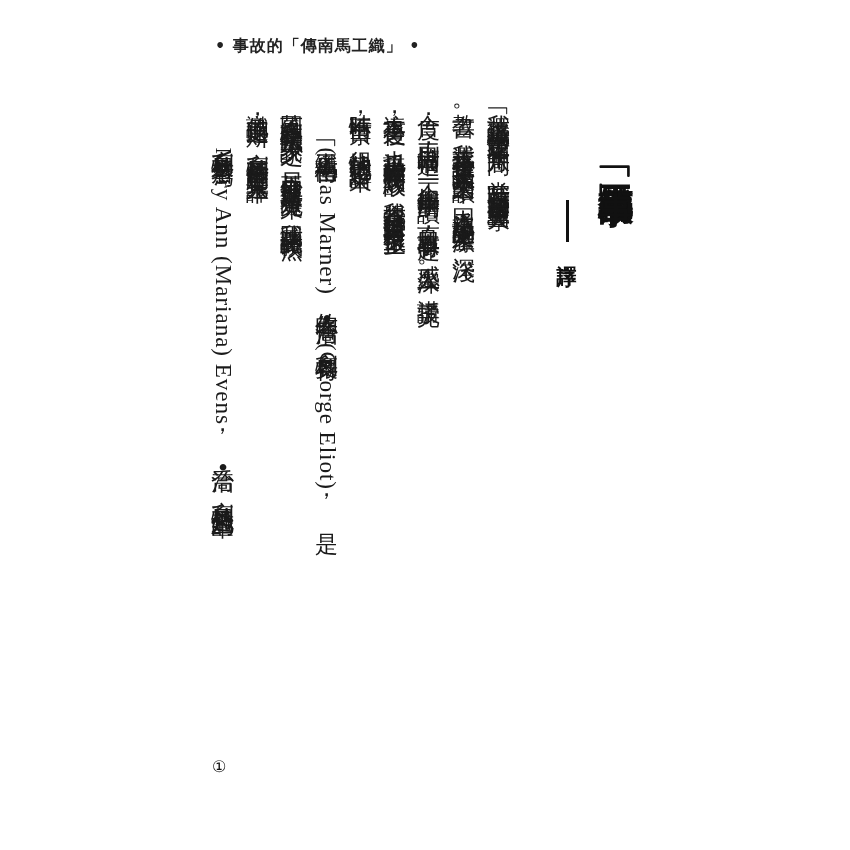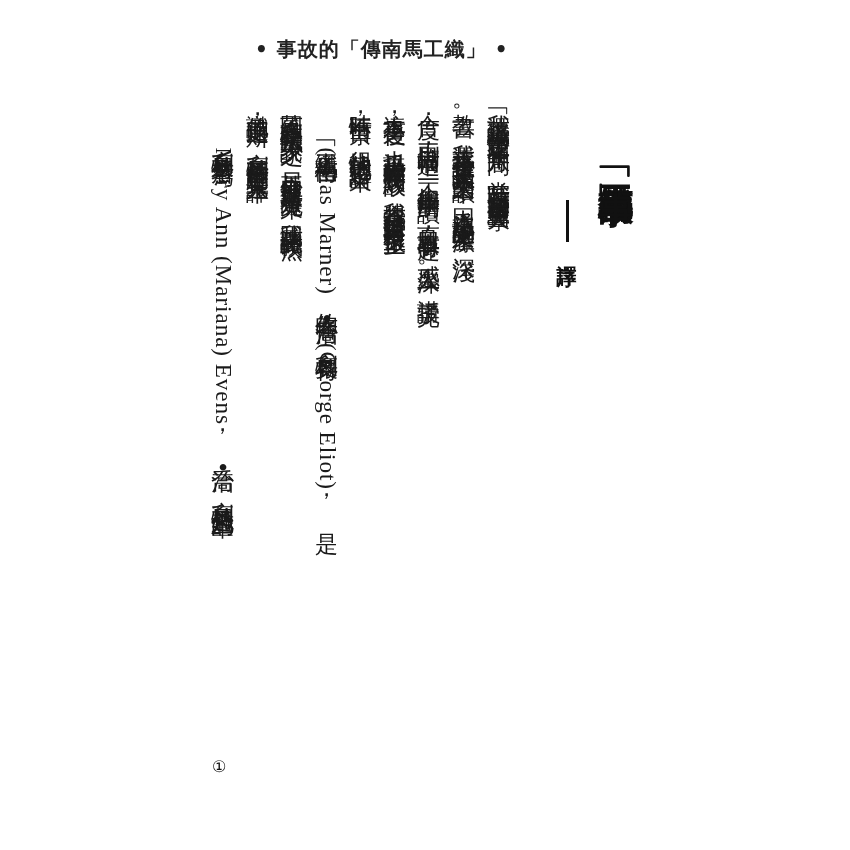--- a/index.html
+++ b/index.html
@@ -1,19 +1,19 @@
 <!DOCTYPE html>
 <html><head>
 <meta charset="utf-8">
 <style>
   html, body { margin: 0; padding: 0; background: #ffffff; }
   body { width: 850px; height: 850px; position: relative; overflow: hidden;
          font-family: "DejaVu Serif", "Liberation Serif", serif; color: #111; }
-  .header { position: absolute; left: 215px; top: 36px; font-size: 20px; font-weight: bold;
-            letter-spacing: 1px; color: #222; white-space: nowrap; margin-left: 40px; }
+  .header { position: absolute; left: 215px; top: 36px; font-size: 16px; font-weight: bold;
+            letter-spacing: 1px; color: #222; white-space: nowrap; }
   .col { position: absolute; writing-mode: vertical-rl; text-orientation: upright;
          font-size: 23px; line-height: 26px; letter-spacing: 2.2px; white-space: nowrap; color: #1a1a1a; }
   .col .latin { text-orientation: sideways; letter-spacing: 1px; font-family: "Liberation Serif", serif; }
   .title { position: absolute; left: 596px; top: 155px; writing-mode: vertical-rl; text-orientation: upright;
            font-size: 35px; font-weight: bold; letter-spacing: 1px; line-height: 40px; color: #111; }
   .subtitle { position: absolute; left: 555px; top: 200px; writing-mode: vertical-rl;
               font-size: 20px; font-weight: bold; line-height: 24px; color: #111; }
   .subtitle .dash { display: inline-block; width: 3px; height: 42px; background: #111; margin-bottom: 6px; }
   .subtitle .st { text-orientation: upright; letter-spacing: 2px; }
   .pagenum { position: absolute; left: 212px; top: 757px; font-size: 16px; color: #111; }

